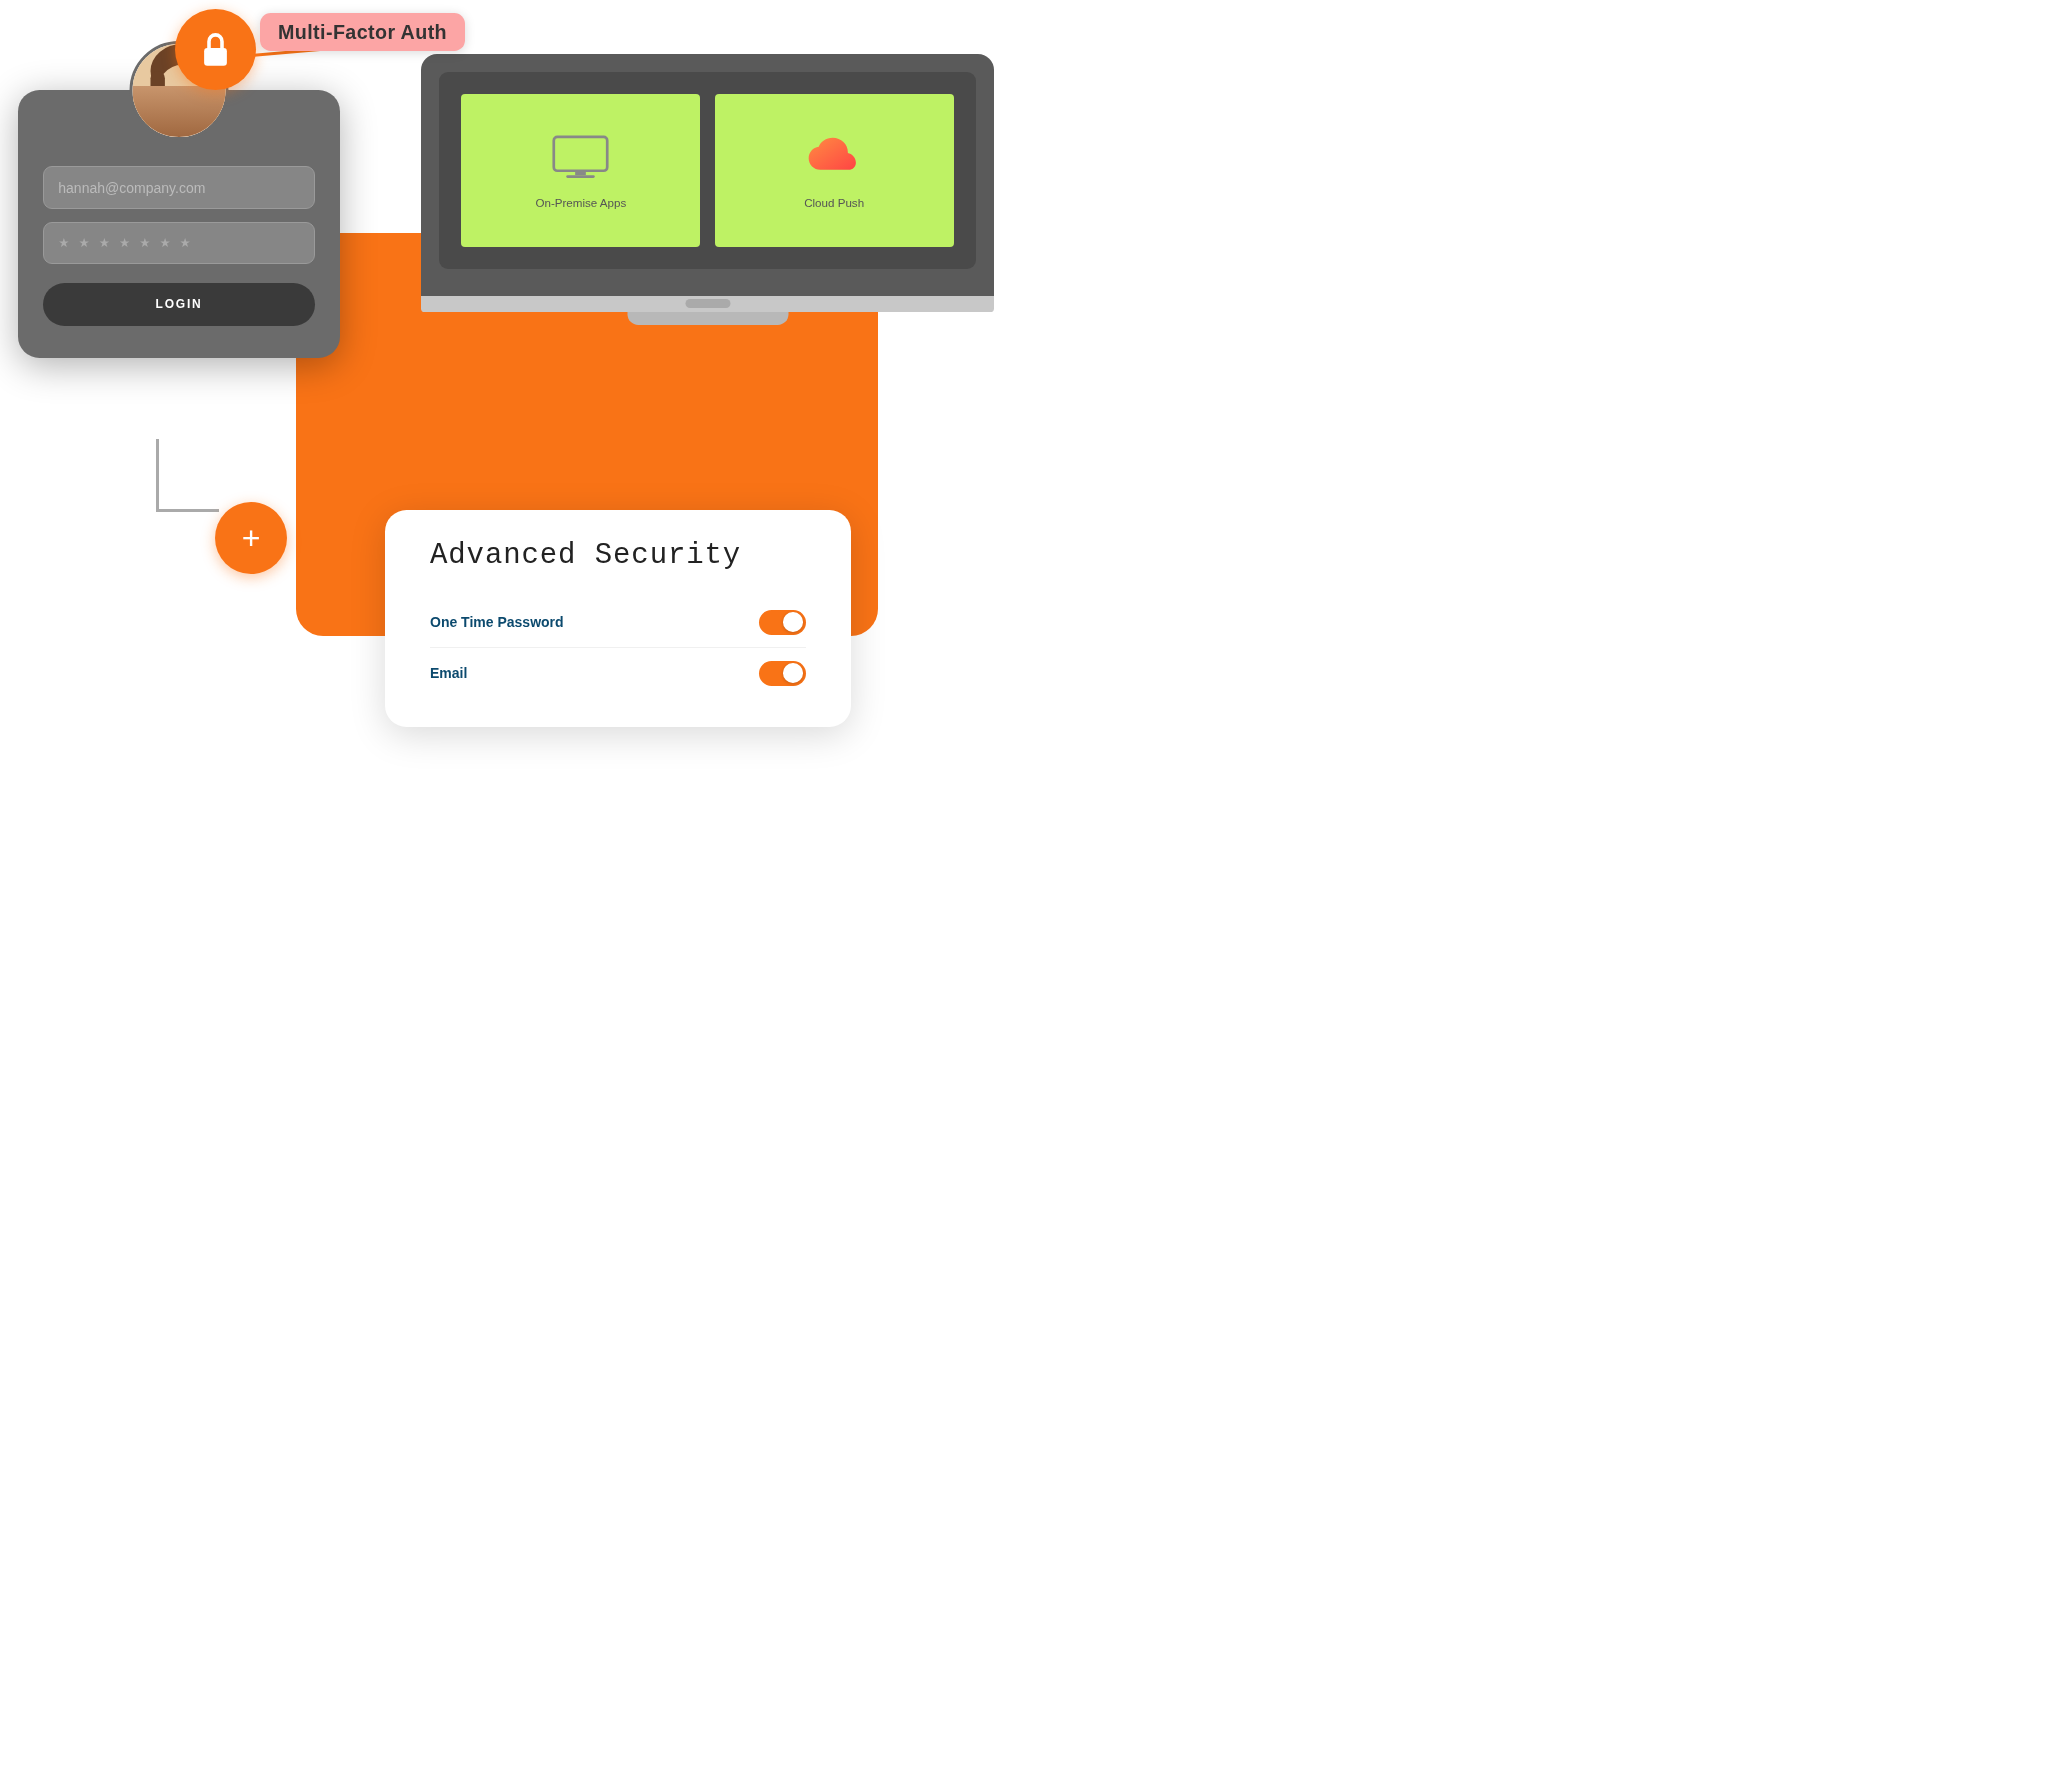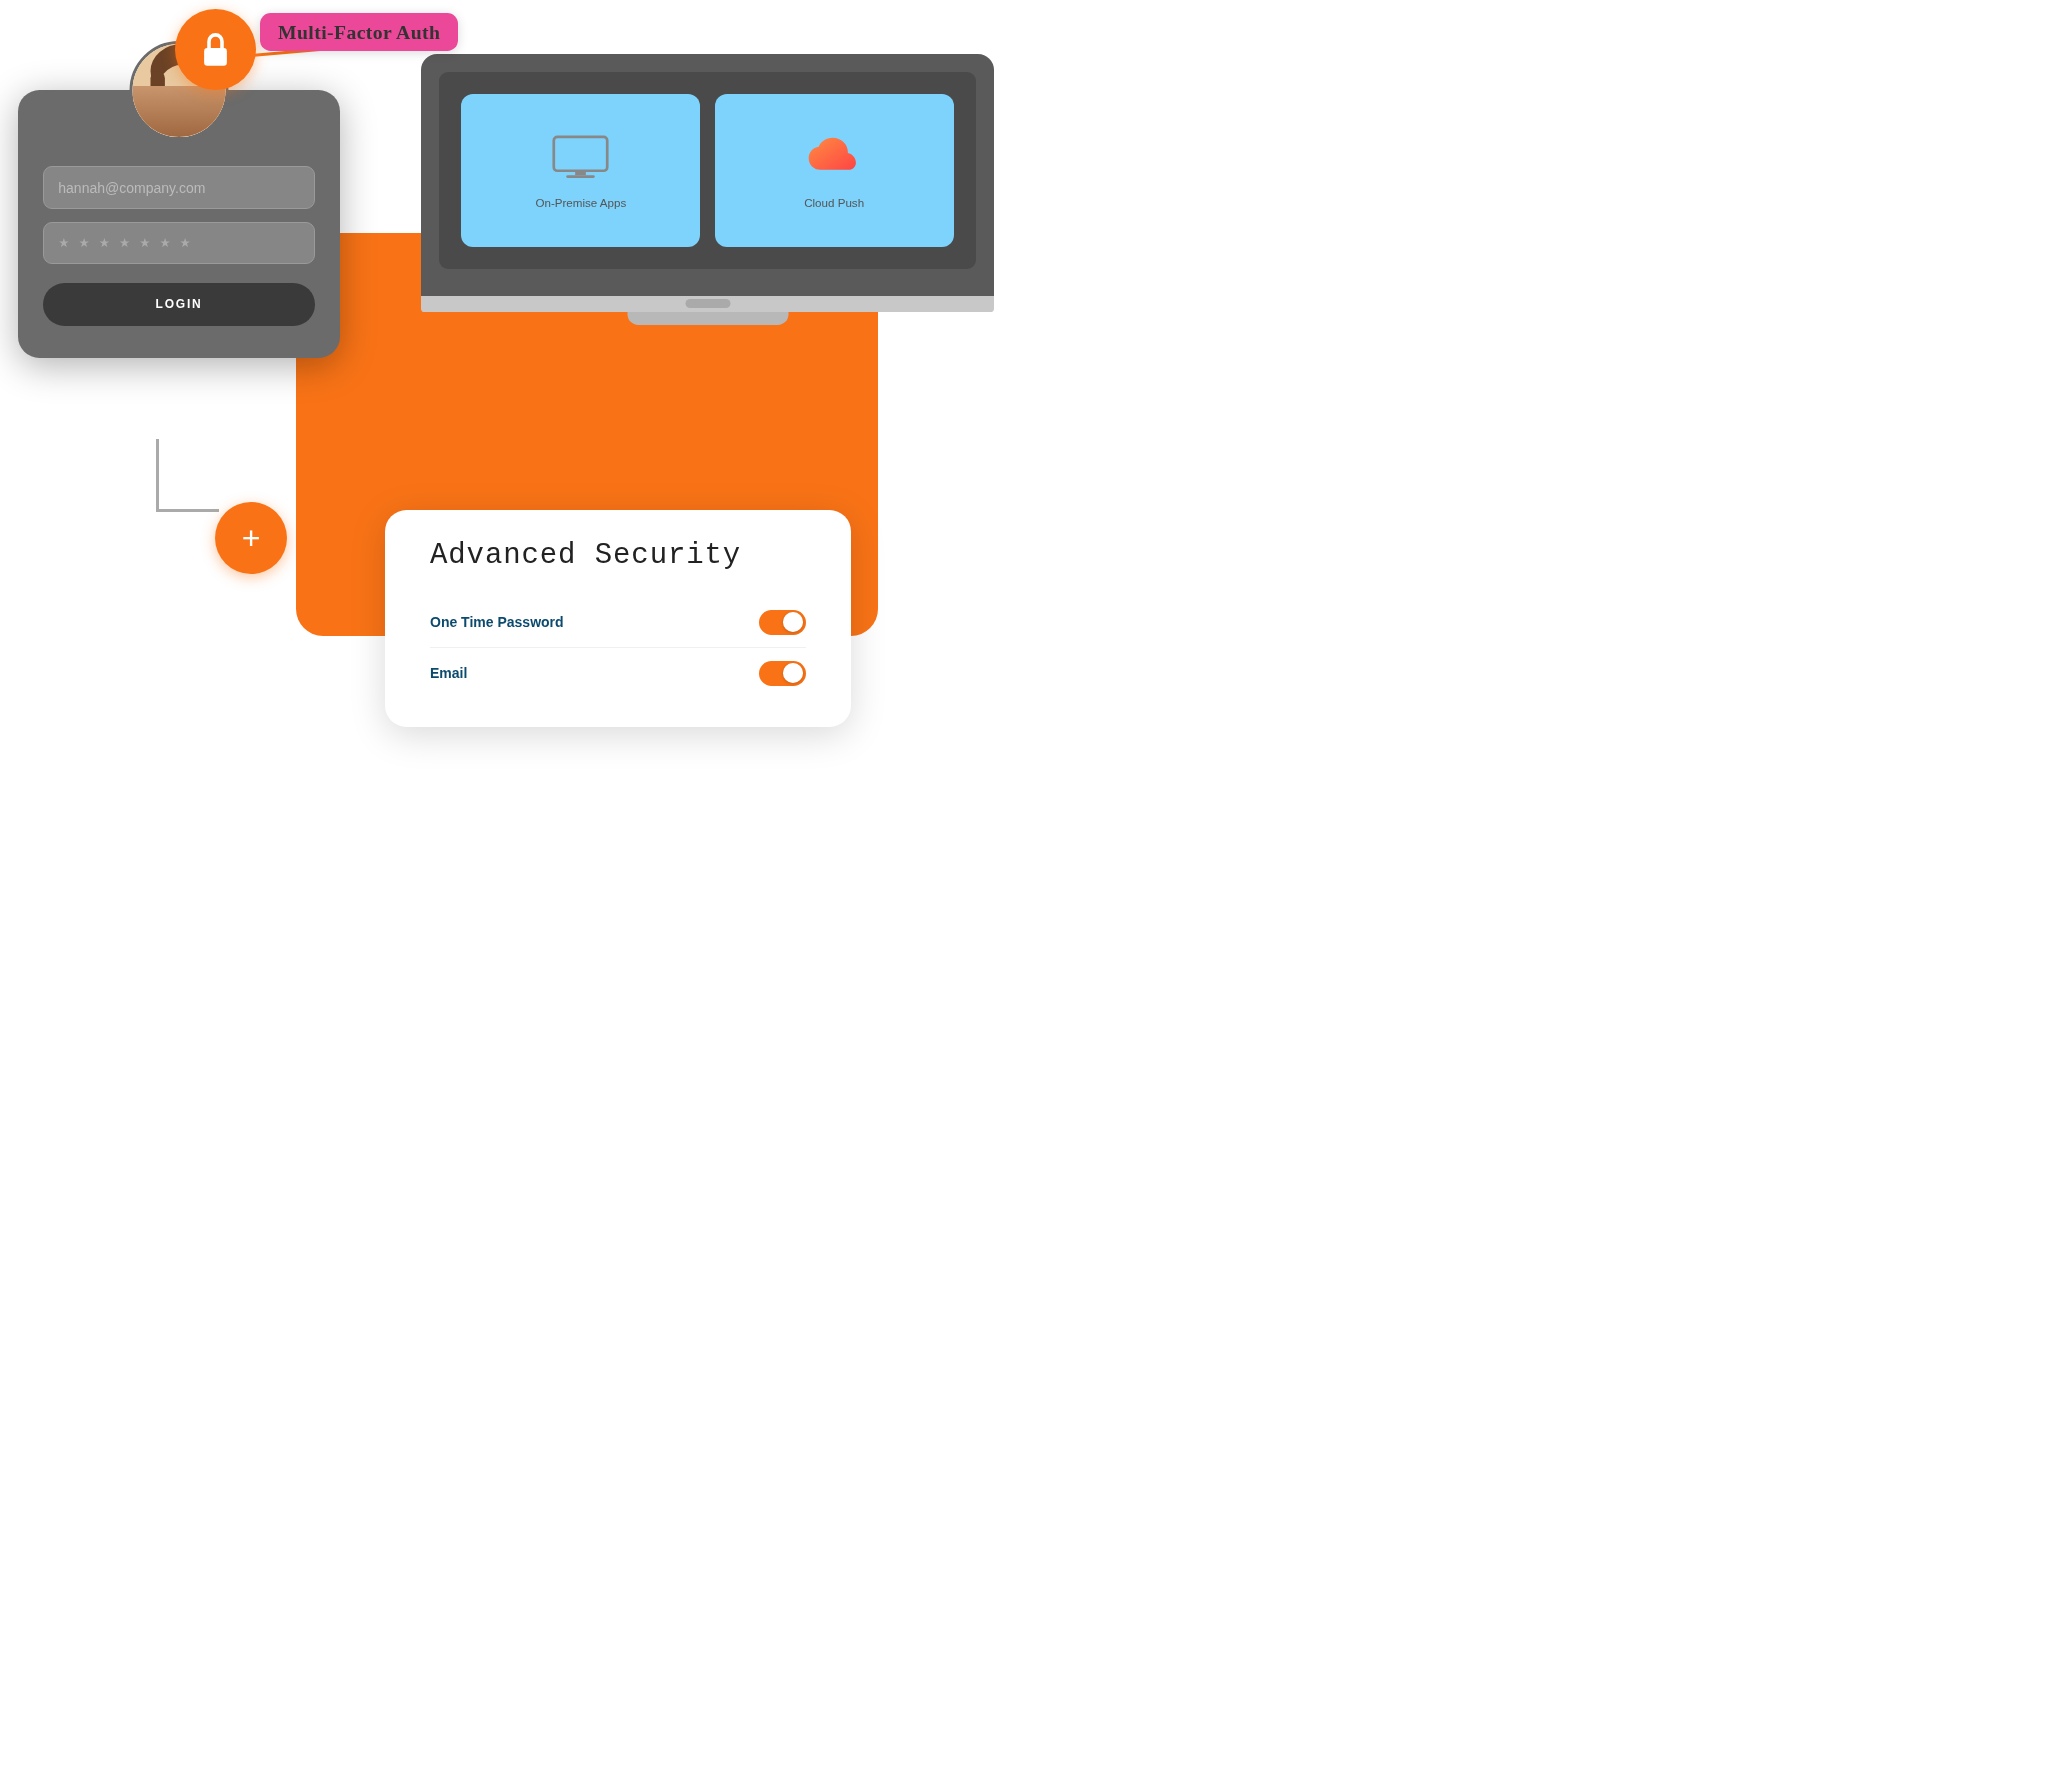--- a/index.html
+++ b/index.html
@@ -64,30 +64,29 @@
       z-index: 5;
       transform-origin: left center;
       transform: rotate(-5deg);
     }
 
     
     .user-label-bubble {
       position: absolute;
       top: 13.4px;
       left: 260px;
-      background: #ec4899;
+      background: #fca5a5;
       border-radius: 10.7px;
       padding: 7.2px 18px;
       font-size: 19.7px;
       font-weight: 600;
       color: #333;
       box-shadow: 0 1.8px 10.7px rgba(0,0,0,0.15);
       z-index: 10;
       letter-spacing: 0.4px;
-      font-family: Liberation Serif, serif;
     }
 
     
     .login-card {
       position: absolute;
       top: 90px;
       left: 18px;
       width: 322px;
       background: #6b6b6b;
       border-radius: 21.5px;
@@ -224,22 +223,22 @@
       background: #4a4a4a;
       border-radius: 9px;
       padding: 22.4px 22.4px 22.4px;
       display: flex;
       gap: 14.3px;
       min-height: 197px;
     }
 
     .app-card {
       flex: 1;
-      background: #7dd3fc;
-      border-radius: 12px;
+      background: #bef264;
+      border-radius: 4px;
       display: flex;
       flex-direction: column;
       align-items: center;
       justify-content: center;
       padding: 25px 18px;
       gap: 14.3px;
     }
 
     .laptop-icon-area {
       width: 64px;

